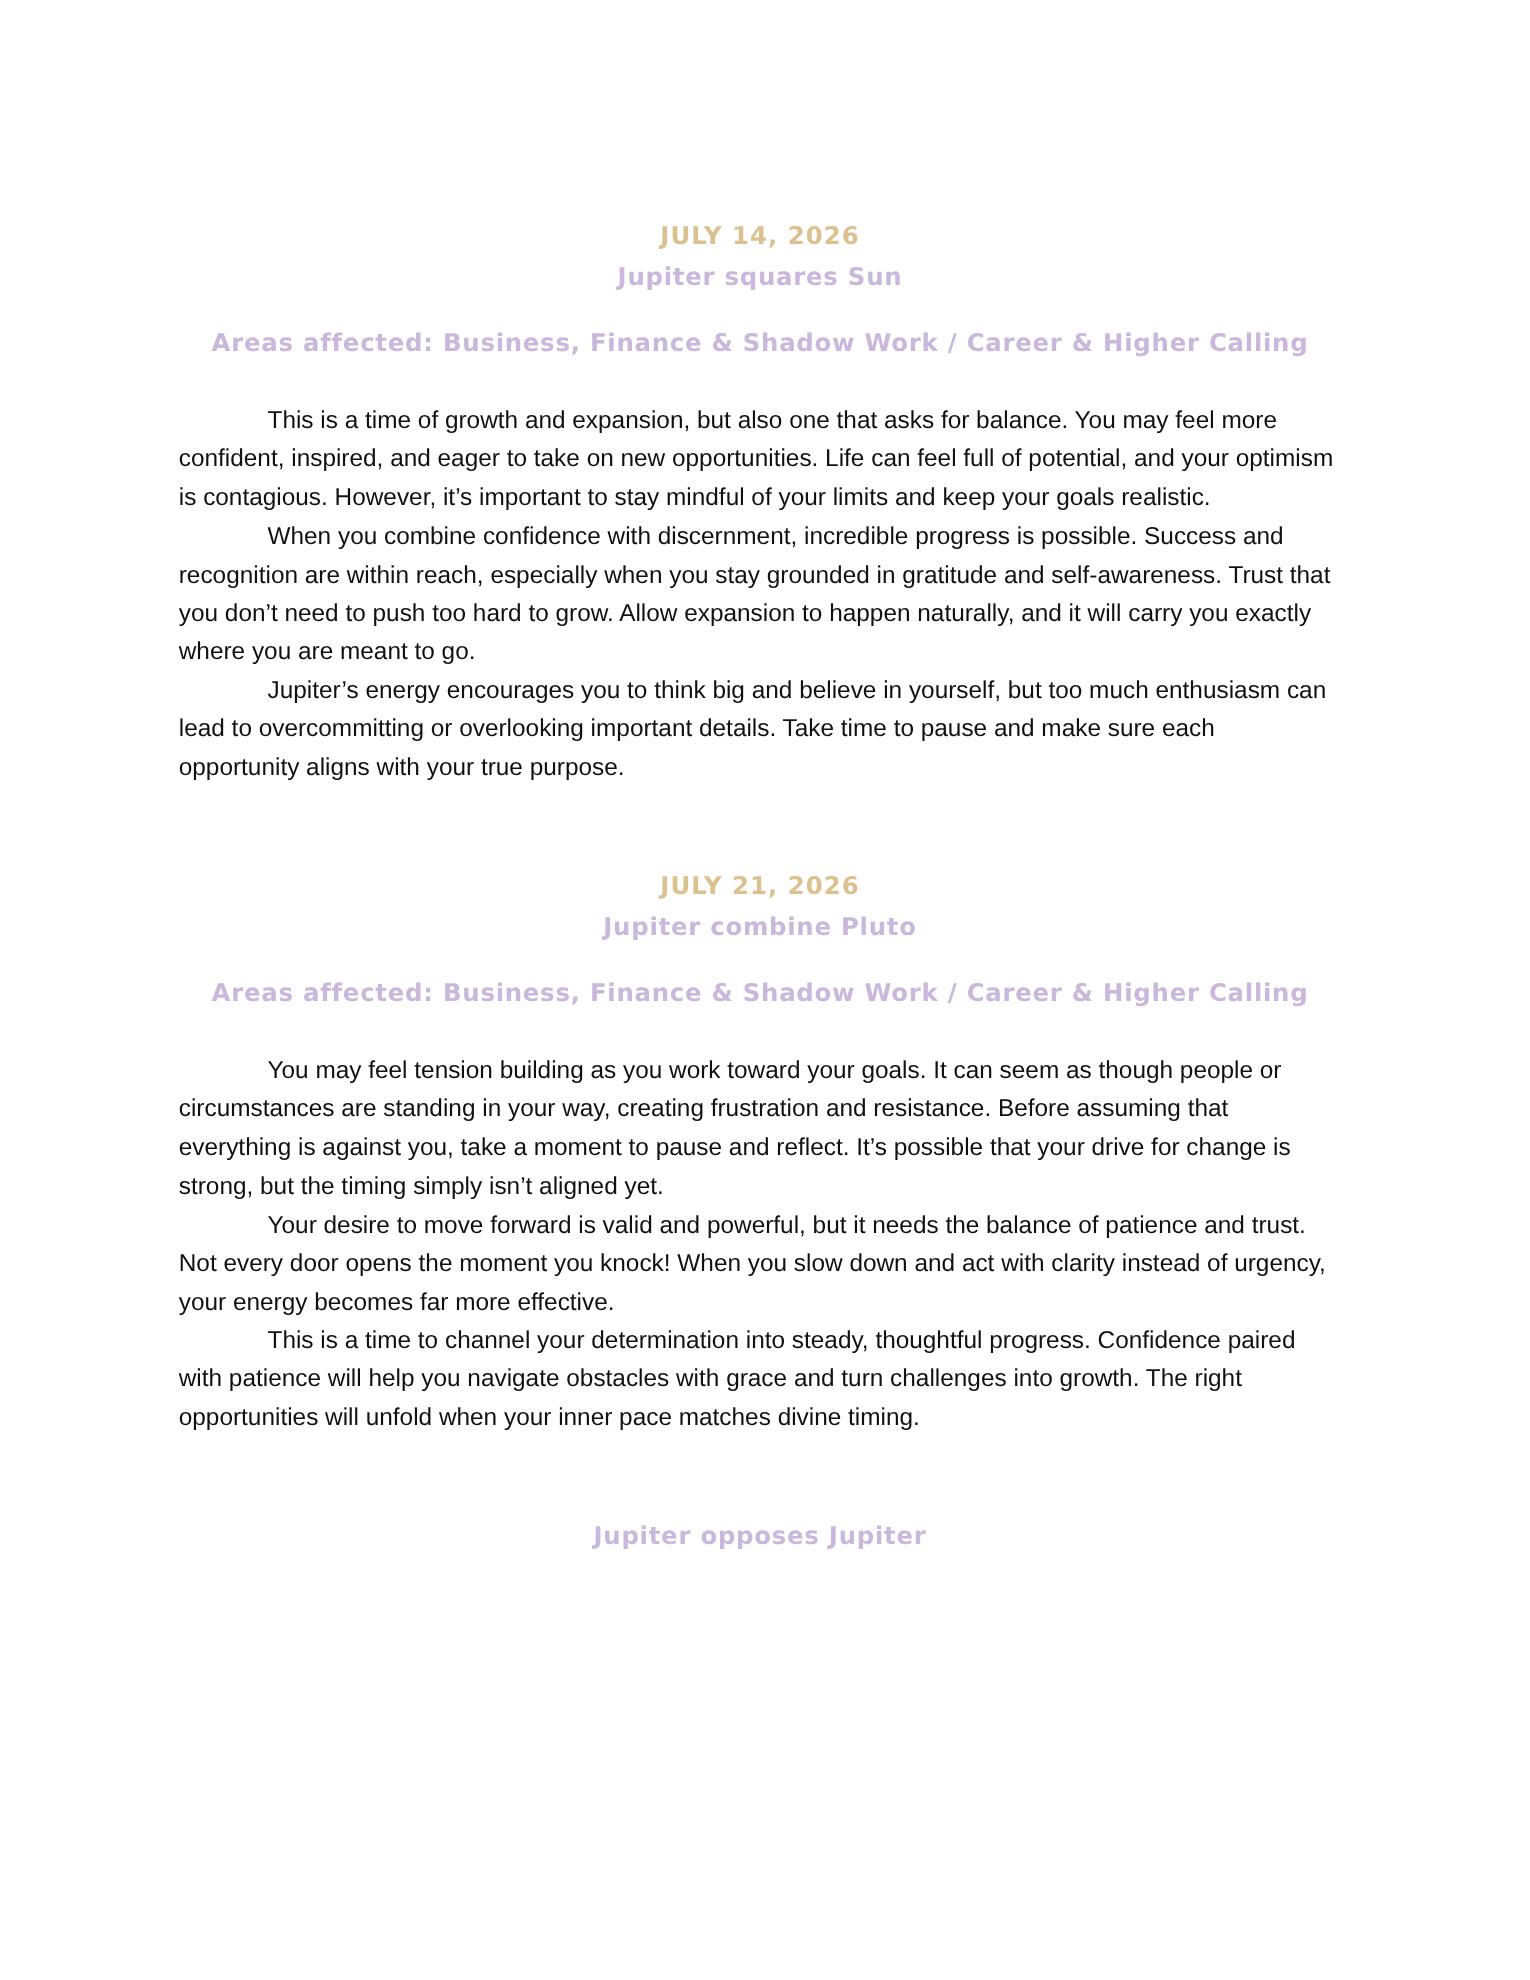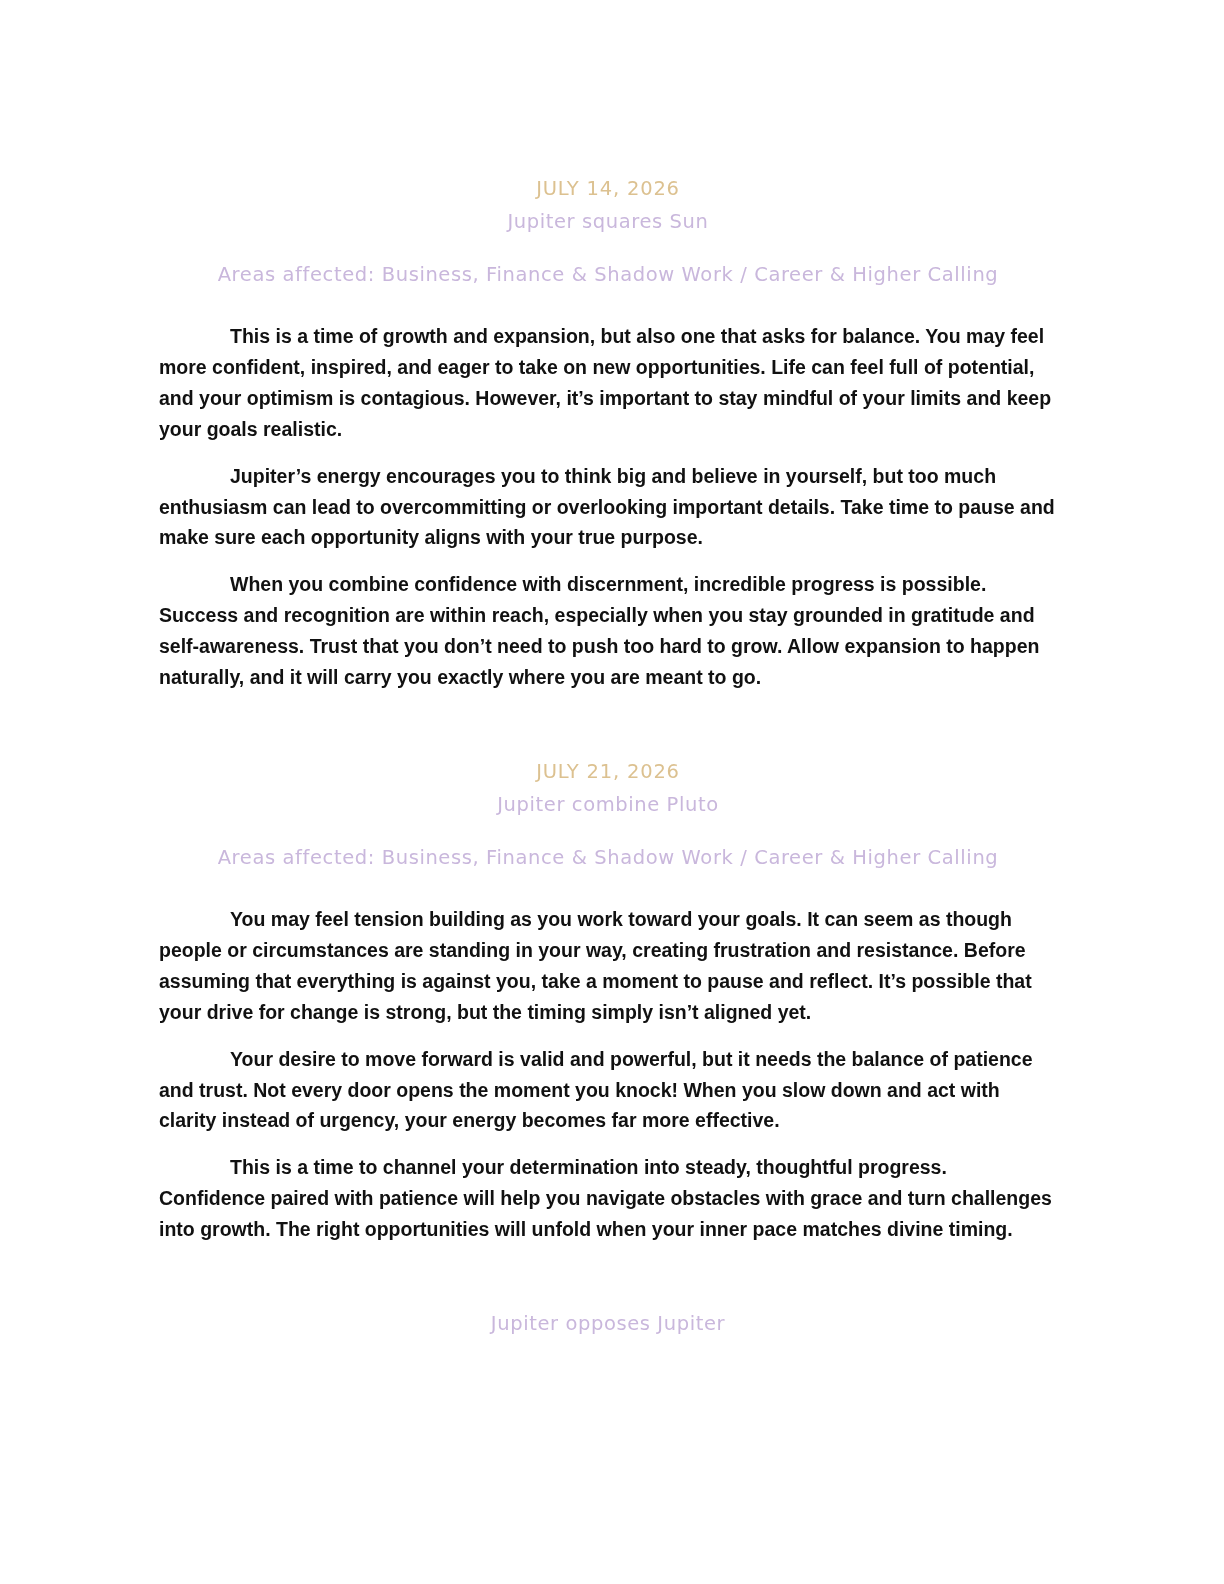--- a/index.html
+++ b/index.html
@@ -21,21 +21,21 @@
     }
     .entry {
       margin: 0;
     }
     .entry + .entry {
       margin-top: 62px;
     }
     .entry-header {
       text-align: center;
       font-family: "DejaVu Sans", sans-serif;
-      font-weight: normal;
+      font-weight: bold;
       font-size: 19.5px;
       line-height: 33px;
       letter-spacing: 0.6px;
       margin-left: -6px;
       margin-right: -6px;
     }
     .entry-date {
       color: #DCC190;
       letter-spacing: 0.8px;
     }
@@ -47,40 +47,39 @@
       margin-top: 20px;
     }
     .entry-body {
       margin-top: 30px;
       font-family: "Liberation Sans", sans-serif;
       font-size: 19.5px;
       line-height: 30.9px;
       color: #111111;
     }
     .entry-body p {
-      margin: 16px;
+      margin: 0;
       text-indent: 71px;
-      font-weight: bold;
     }
   </style>
 </head>
 <body>
 
 <div class="page">
 
   <section class="entry">
     <div class="entry-header">
       <div class="entry-date">JULY 14, 2026</div>
       <div class="entry-aspect">Jupiter squares Sun</div>
       <div class="entry-areas">Areas affected: Business, Finance &amp; Shadow Work / Career &amp; Higher Calling</div>
     </div>
     <div class="entry-body">
       <p>This is a time of growth and expansion, but also one that asks for balance. You may feel more confident, inspired, and eager to take on new opportunities. Life can feel full of potential, and your optimism is contagious. However, it’s important to stay mindful of your limits and keep your goals realistic.</p>
+      <p>When you combine confidence with discernment, incredible progress is possible. Success and recognition are within reach, especially when you stay grounded in gratitude and self-awareness. Trust that you don’t need to push too hard to grow. Allow expansion to happen naturally, and it will carry you exactly where you are meant to go.</p>
       <p>Jupiter’s energy encourages you to think big and believe in yourself, but too much enthusiasm can lead to overcommitting or overlooking important details. Take time to pause and make sure each opportunity aligns with your true purpose.</p>
-      <p>When you combine confidence with discernment, incredible progress is possible. Success and recognition are within reach, especially when you stay grounded in gratitude and self-awareness. Trust that you don’t need to push too hard to grow. Allow expansion to happen naturally, and it will carry you exactly where you are meant to go.</p>
     </div>
   </section>
 
   <section class="entry">
     <div class="entry-header">
       <div class="entry-date">JULY 21, 2026</div>
       <div class="entry-aspect">Jupiter combine Pluto</div>
       <div class="entry-areas">Areas affected: Business, Finance &amp; Shadow Work / Career &amp; Higher Calling</div>
     </div>
     <div class="entry-body">

